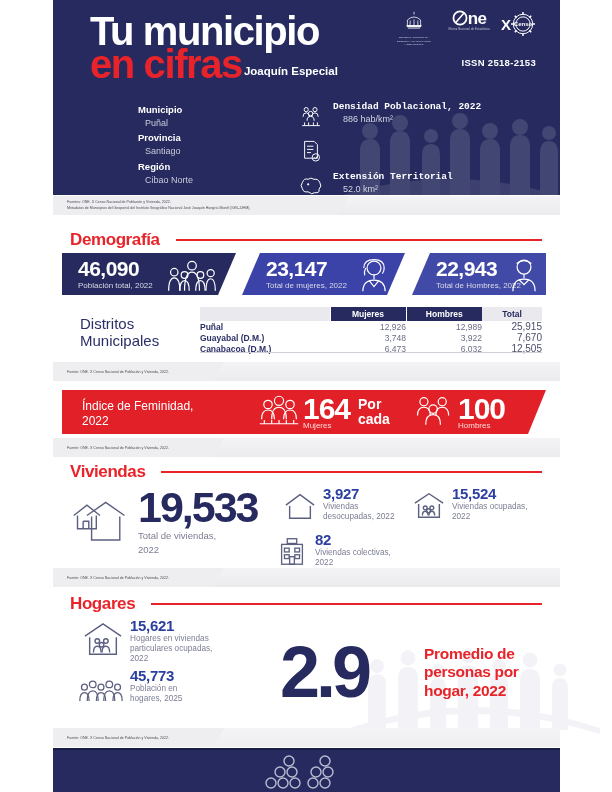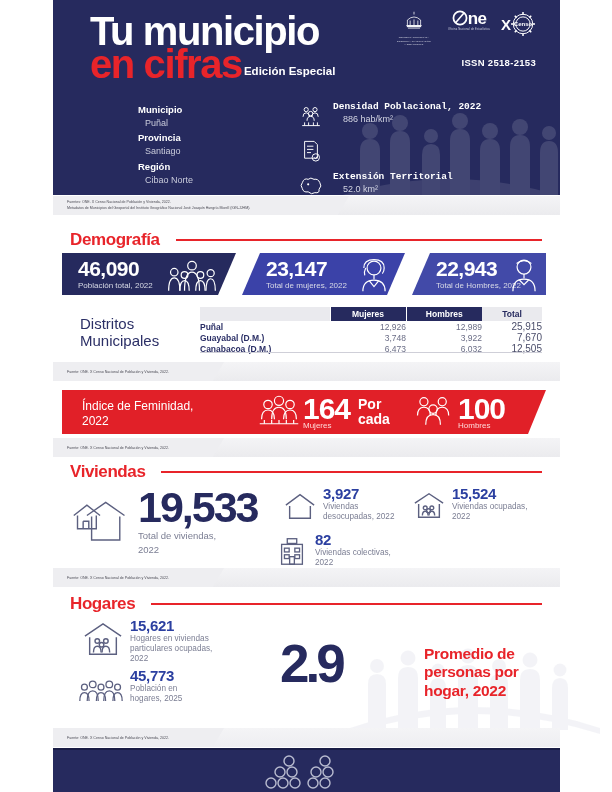--- a/index.html
+++ b/index.html
@@ -116,21 +116,21 @@
   .viv-cap { font-size:9.5px; color:#7b7e93; line-height:1.25; margin-top:2px; }
 
   .mini { position:absolute; display:flex; align-items:flex-start; gap:6px; }
   .mini-n { font-size:15px; font-weight:bold; color:#2b3fa0; line-height:1.05; letter-spacing:-.3px; }
   .mini-c { font-size:8.2px; color:#7b7e93; line-height:1.22; }
 
   
   .hog-wm { position:absolute; right:12px; bottom:52px; width:250px; height:120px; opacity:.13; }
   .avg-num {
     position:absolute; left:280px; top:640px;
-    font-size:53px; font-weight:bold; color:#262a5e; letter-spacing:-4px; line-height:0.9;
+    font-size:72px; font-weight:bold; color:#262a5e; letter-spacing:-4px; line-height:0.9;
   }
   .avg-lbl {
     position:absolute; left:424px; top:645px;
     font-size:15.5px; font-weight:bold; color:#e8242a; line-height:1.18; letter-spacing:-.3px;
   }
 
   
   .footer {
     position:absolute; left:53px; top:748px; width:507px; height:44px;
     background:#262a5e; overflow:hidden;
@@ -162,21 +162,21 @@
         <path d="M210 120 L210 72 Q210 60 219 60 Q228 60 228 72 L228 120 Z"></path>
         <circle cx="219" cy="52" r="7"></circle>
         <path d="M0 118 Q120 78 240 118 L240 120 L0 120 Z" opacity="0.8"></path>
       </g>
     </svg>
 
     <div class="hero-title-wrap">
       <div class="hero-t1">Tu municipio</div>
       <div class="hero-t2row">
         <div class="hero-t2">en cifras</div>
-        <div class="hero-ed">Edición Especial</div>
+        <div class="hero-ed">Joaquín Especial</div>
       </div>
     </div>
 
     <div class="logos">
       <div class="logo-escudo">
         <svg width="22" height="22" viewBox="0 0 40 40">
           <g fill="none" stroke="#ffffff" stroke-width="1.4">
             <path d="M8 30 L8 20 Q20 9 32 20 L32 30 Z"></path>
             <line x1="6" y1="30" x2="34" y2="30"></line>
             <line x1="13" y1="30" x2="13" y2="21"></line>

